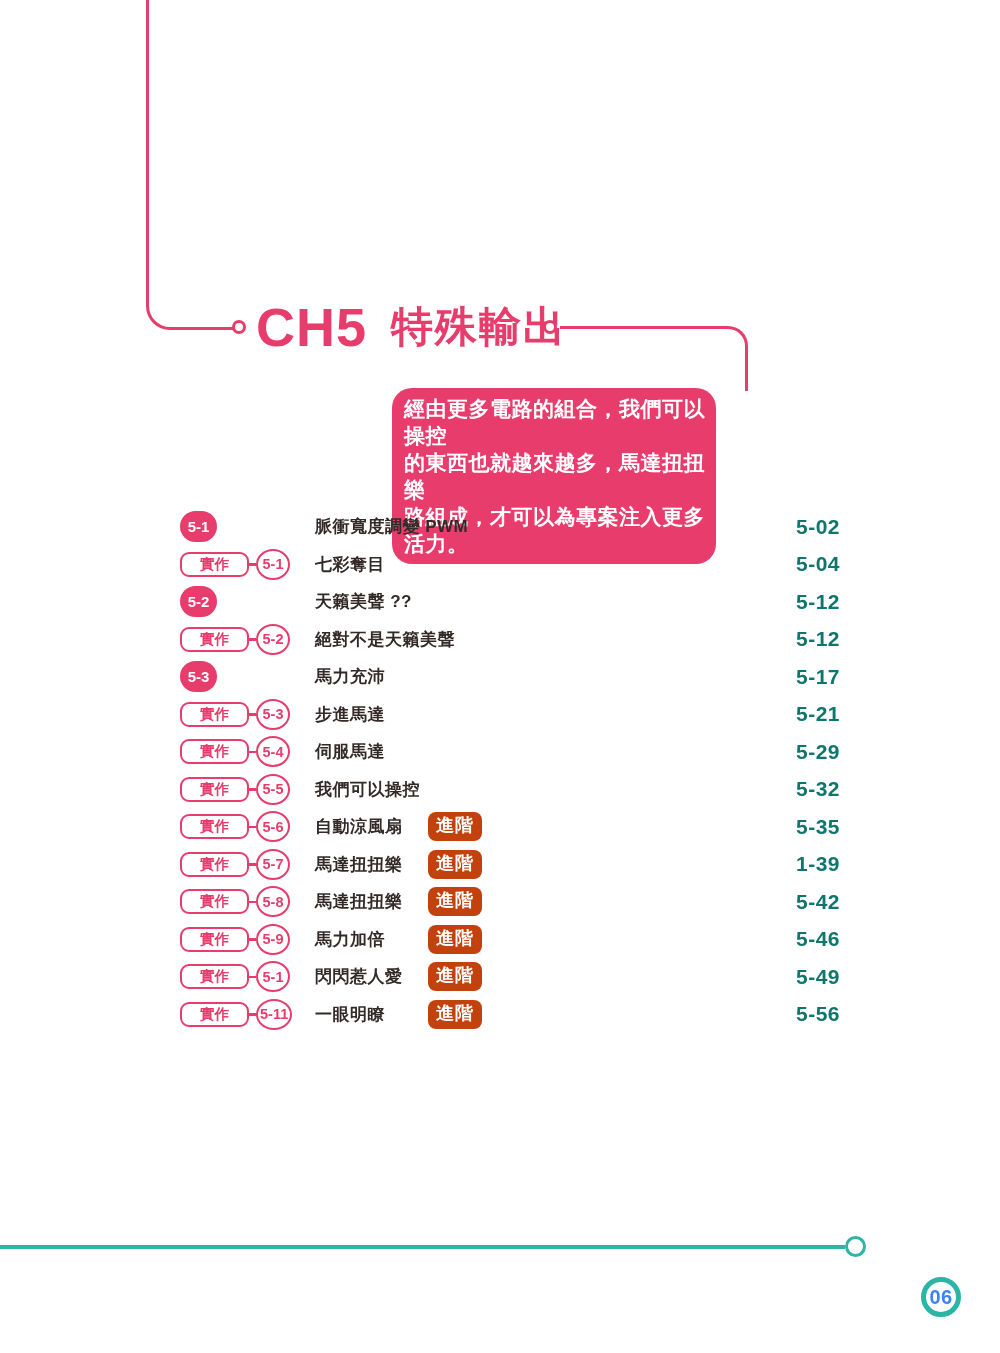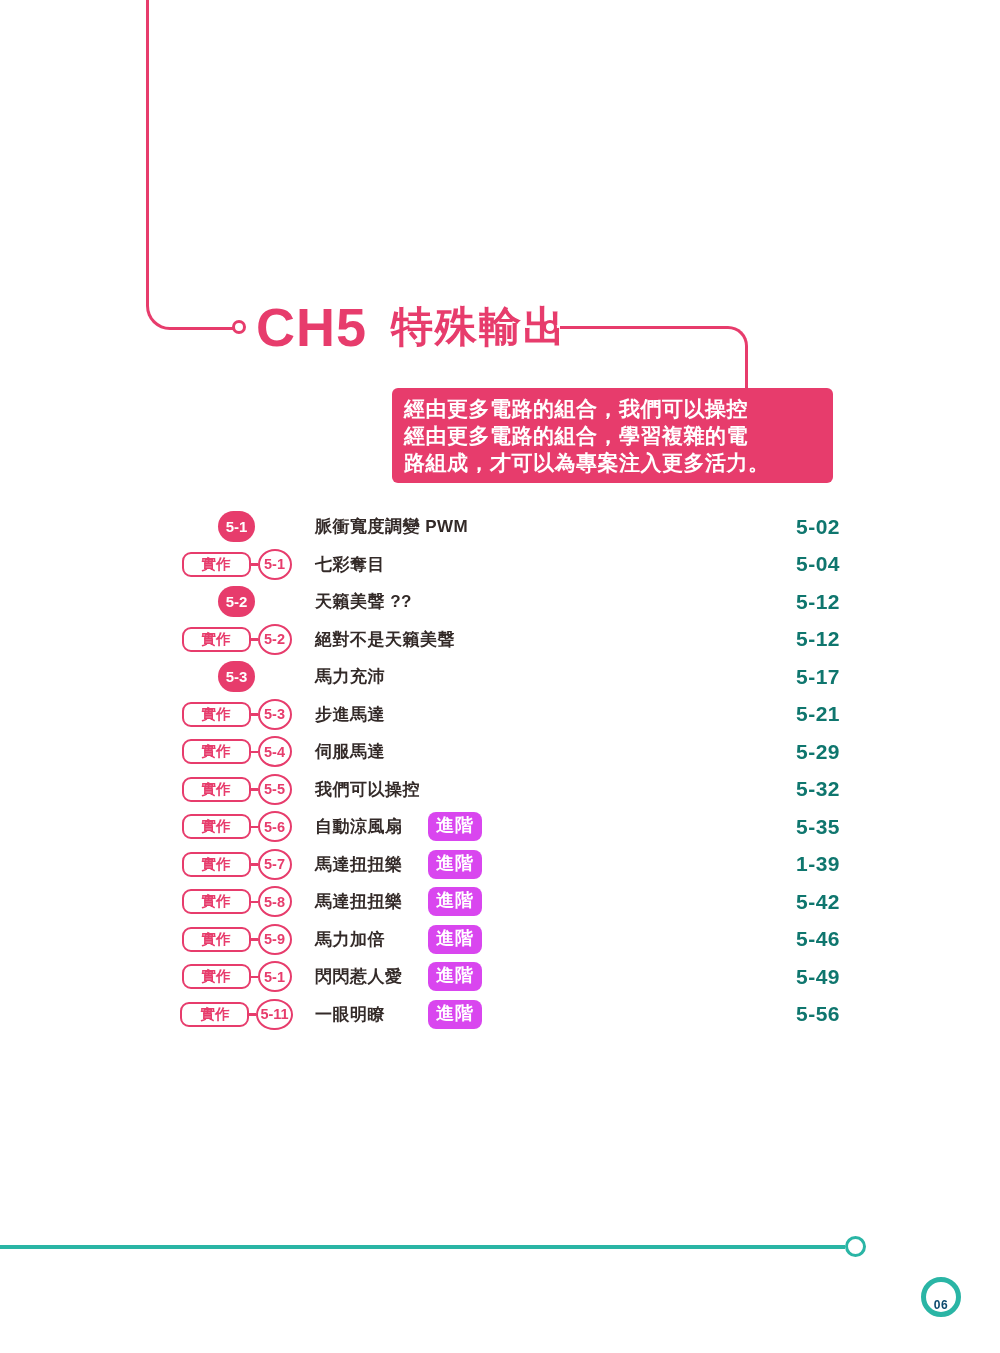--- a/index.html
+++ b/index.html
@@ -25,85 +25,85 @@
     border-top-right-radius:20px;
   }
   .chapter-head{
     position:absolute;left:256px;top:294px;height:66px;
     display:flex;align-items:center;gap:24px;color:#E73C6C;
   }
   .chapter-code{font-size:54px;font-weight:700;letter-spacing:1px;line-height:1;}
   .chapter-title{font-size:42px;font-weight:700;letter-spacing:2px;line-height:1;}
   
   .intro-box{
-    position:absolute;left:392px;top:388px;width:441px;box-sizing:border-box;
-    background:#E73C6C;border-radius:6px;color:#ffffff;
+    position:absolute;left:392px;top:388px;width:324px;box-sizing:border-box;
+    background:#E73C6C;border-radius:20px;color:#ffffff;
     padding:7px 6px 7px 12px;font-size:21px;line-height:27px;
     font-weight:700;letter-spacing:0.5px;
   }
   
   .toc{position:absolute;left:180px;top:508px;width:660px;}
   .trow{height:37.5px;display:flex;align-items:center;position:relative;}
-  .badge-area{width:113px;flex:none;display:flex;justify-content:center;align-items:center;}
+  .badge-area{width:113px;flex:none;display:flex;justify-content:flex-start;align-items:center;}
   .num-filled{
     min-width:23px;height:31px;padding:0 7px;background:#E73C6C;color:#fff;
     border-radius:17px;display:flex;align-items:center;justify-content:center;
     font-weight:700;font-size:15px;
   }
   .practice-tag{
     border:2.5px solid #E73C6C;color:#E73C6C;border-radius:9px;
     padding:1px 18px 2px;font-size:14.5px;font-weight:700;line-height:1.25;
     background:#fff;flex:none;white-space:nowrap;
   }
   .connector{width:7px;height:2.5px;background:#E73C6C;flex:none;}
   .num-outline{
     border:2.5px solid #E73C6C;color:#E73C6C;border-radius:50%;
     min-width:26px;height:27px;padding:0 2px;background:#fff;
     display:flex;align-items:center;justify-content:center;
     font-weight:700;font-size:14.5px;flex:none;white-space:nowrap;
   }
   .ttl{margin-left:22px;font-size:17px;color:#332A28;font-weight:700;letter-spacing:0.5px;white-space:nowrap;}
   .adv{
-    position:absolute;left:248px;background:#d946ef;color:#fff;
+    position:absolute;left:248px;background:#c2410c;color:#fff;
     font-size:18px;font-weight:700;padding:3px 8px 4px;border-radius:8px;
     letter-spacing:1px;line-height:1.2;
   }
   .pg{margin-left:auto;font-weight:700;font-size:21px;color:#0f766e;letter-spacing:0.5px;}
   
   .footer-line{position:absolute;left:0;top:1245px;width:845px;height:3.5px;background:#2AB5A5;}
   .footer-line-dot{
     position:absolute;left:845px;top:1236px;width:15px;height:15px;
     border:3.5px solid #2AB5A5;border-radius:50%;background:#fff;
   }
   .page-badge{
     position:absolute;left:921px;top:1277px;width:30px;height:30px;
     border:5px solid #2AB5A5;border-radius:50%;background:#fff;
-    display:flex;align-items:flex-end;justify-content:center;
-    font-weight:700;font-size:12px;color:#0c4a6e;letter-spacing:0.5px;
+    display:flex;align-items:center;justify-content:center;
+    font-weight:700;font-size:20px;color:#3b82f6;letter-spacing:0.5px;
   }
 </style>
 </head>
 <body>
 
 <div class="page">
 
   <div class="deco-left"></div>
   <span class="dot dot-left"></span>
 
   <div class="chapter-head">
     <span class="chapter-code">CH5</span>
     <span class="chapter-title">特殊輸出</span>
   </div>
 
   <span class="dot dot-right"></span>
   <div class="deco-right"></div>
 
   <div class="intro-box">
     <div>經由更多電路的組合，我們可以操控</div>
-    <div>經由更多電路的組合，學習複雜的電</div>
+    <div>的東西也就越來越多，馬達扭扭樂</div>
     <div>路組成，才可以為專案注入更多活力。</div>
   </div>
 
   <div class="toc">
 
     <div class="trow">
       <div class="badge-area">
         <span class="num-filled">5-1</span>
       </div>
       <span class="ttl">脈衝寬度調變 PWM</span>

